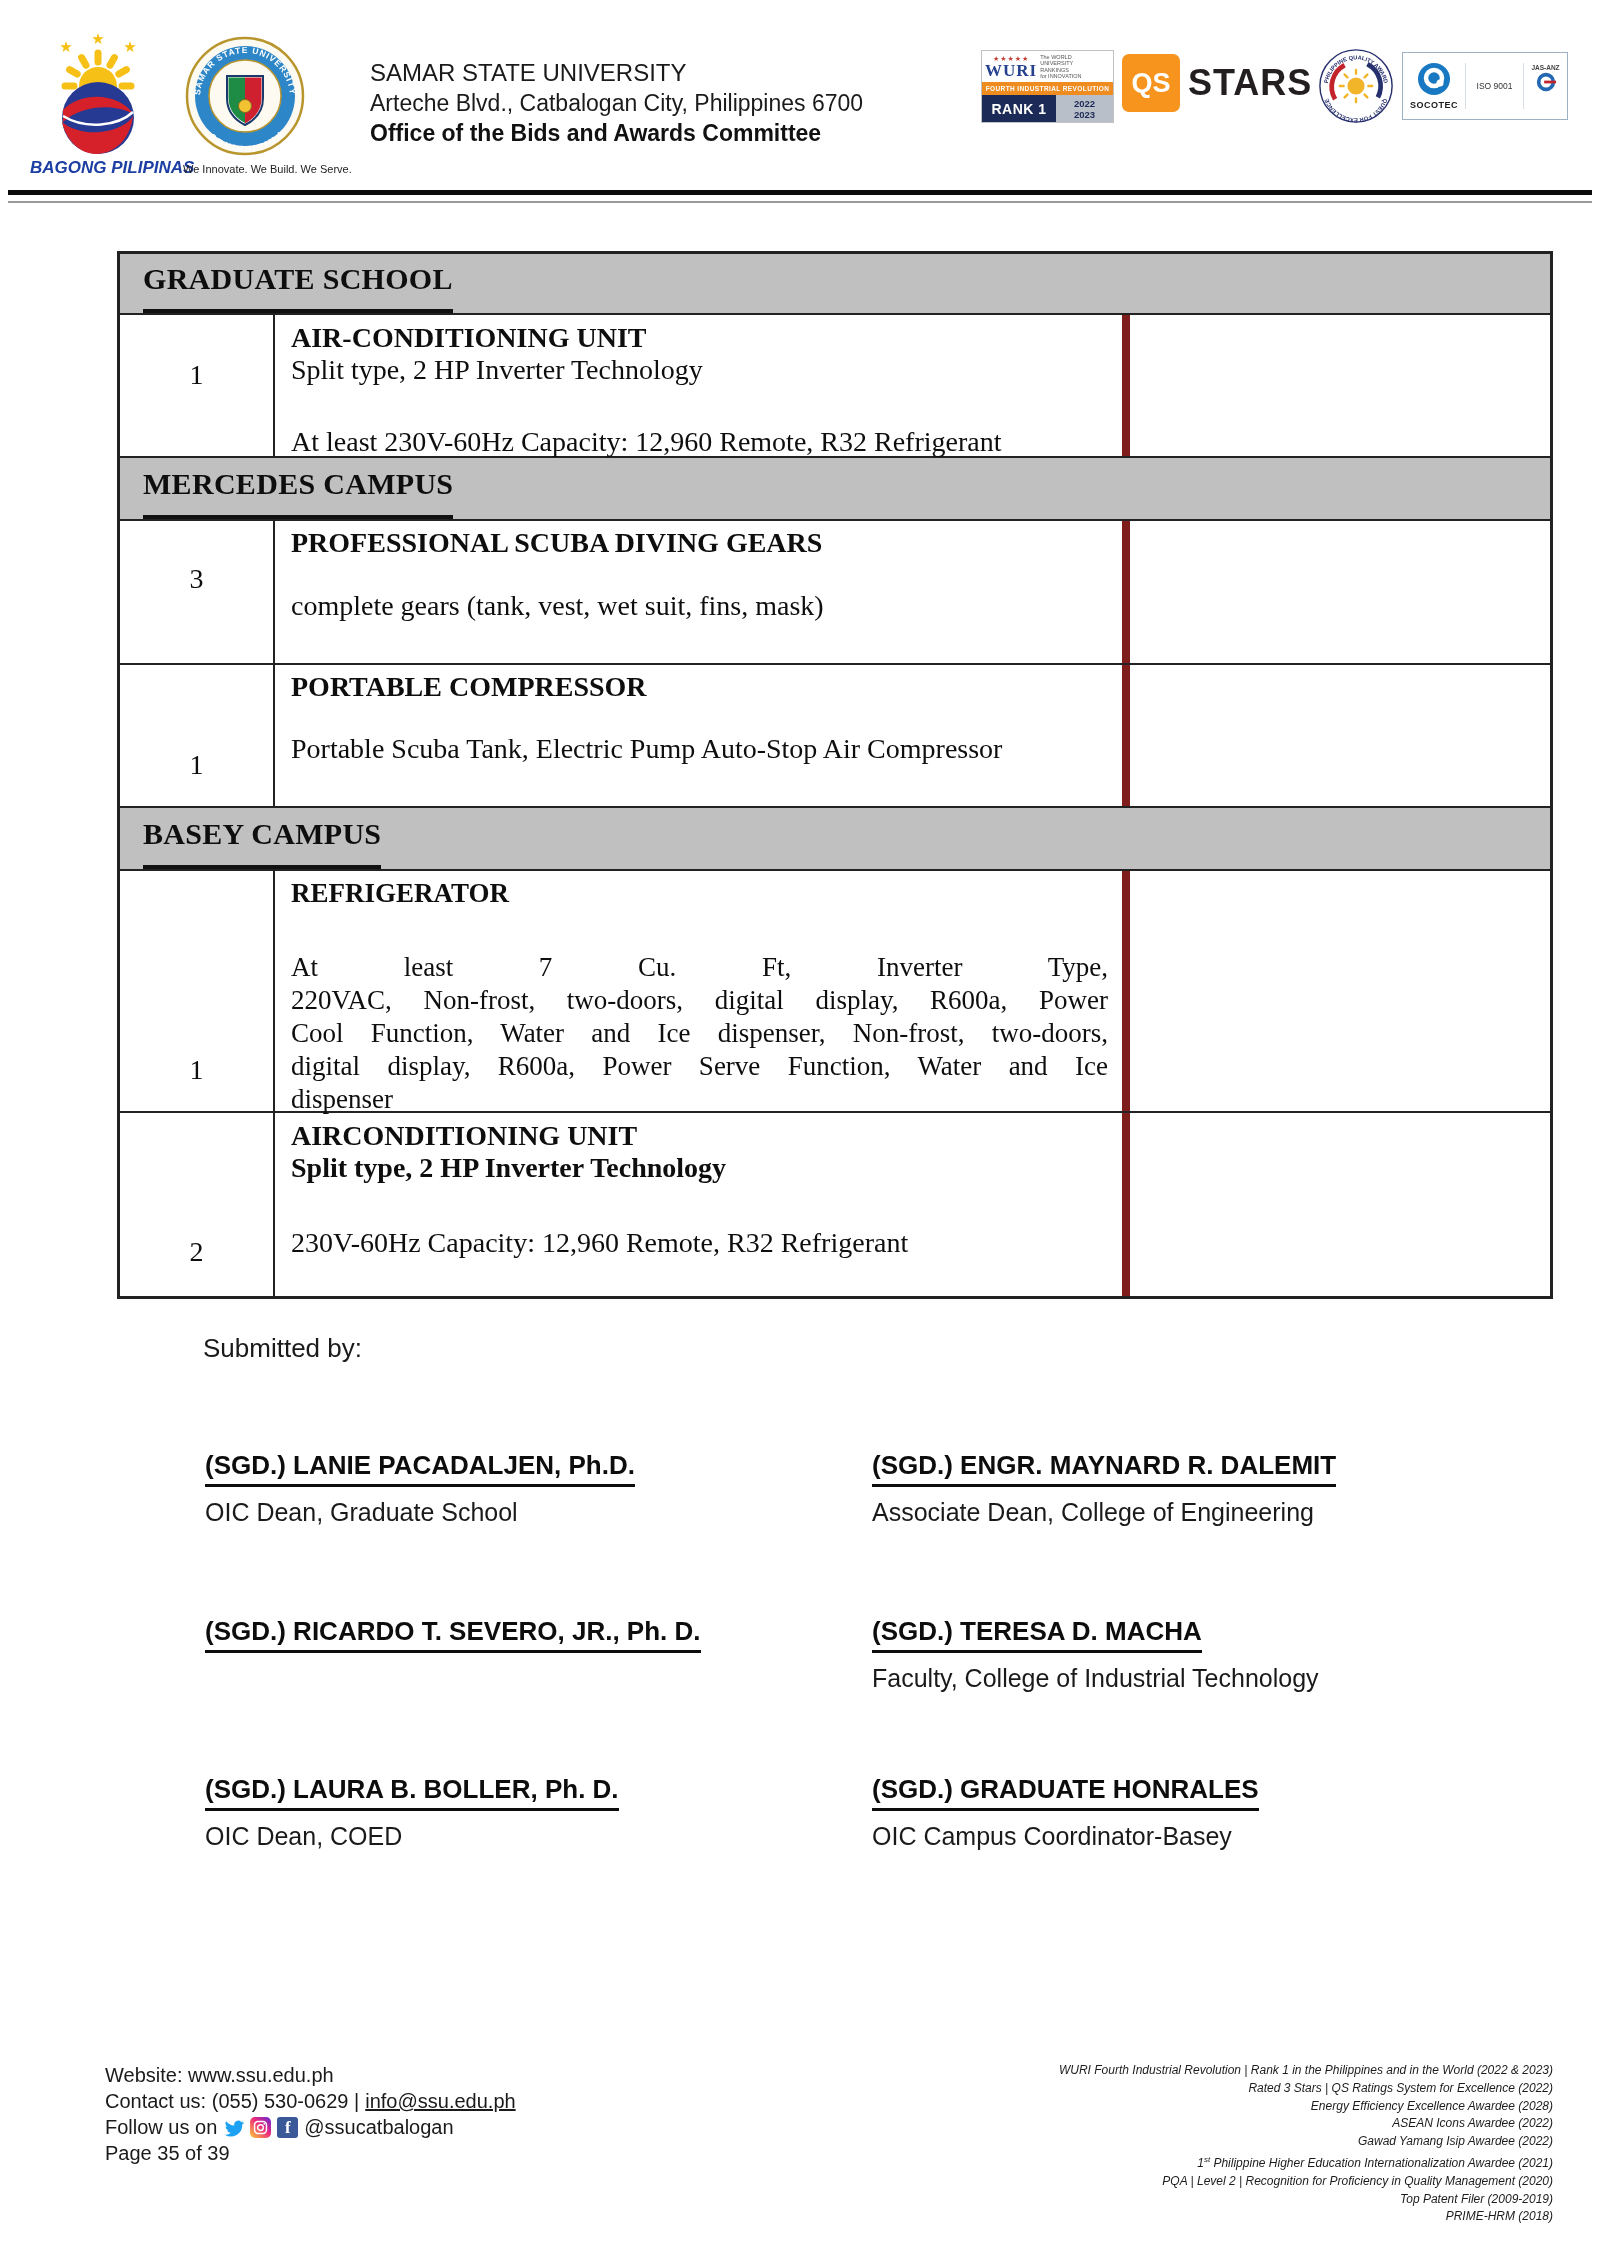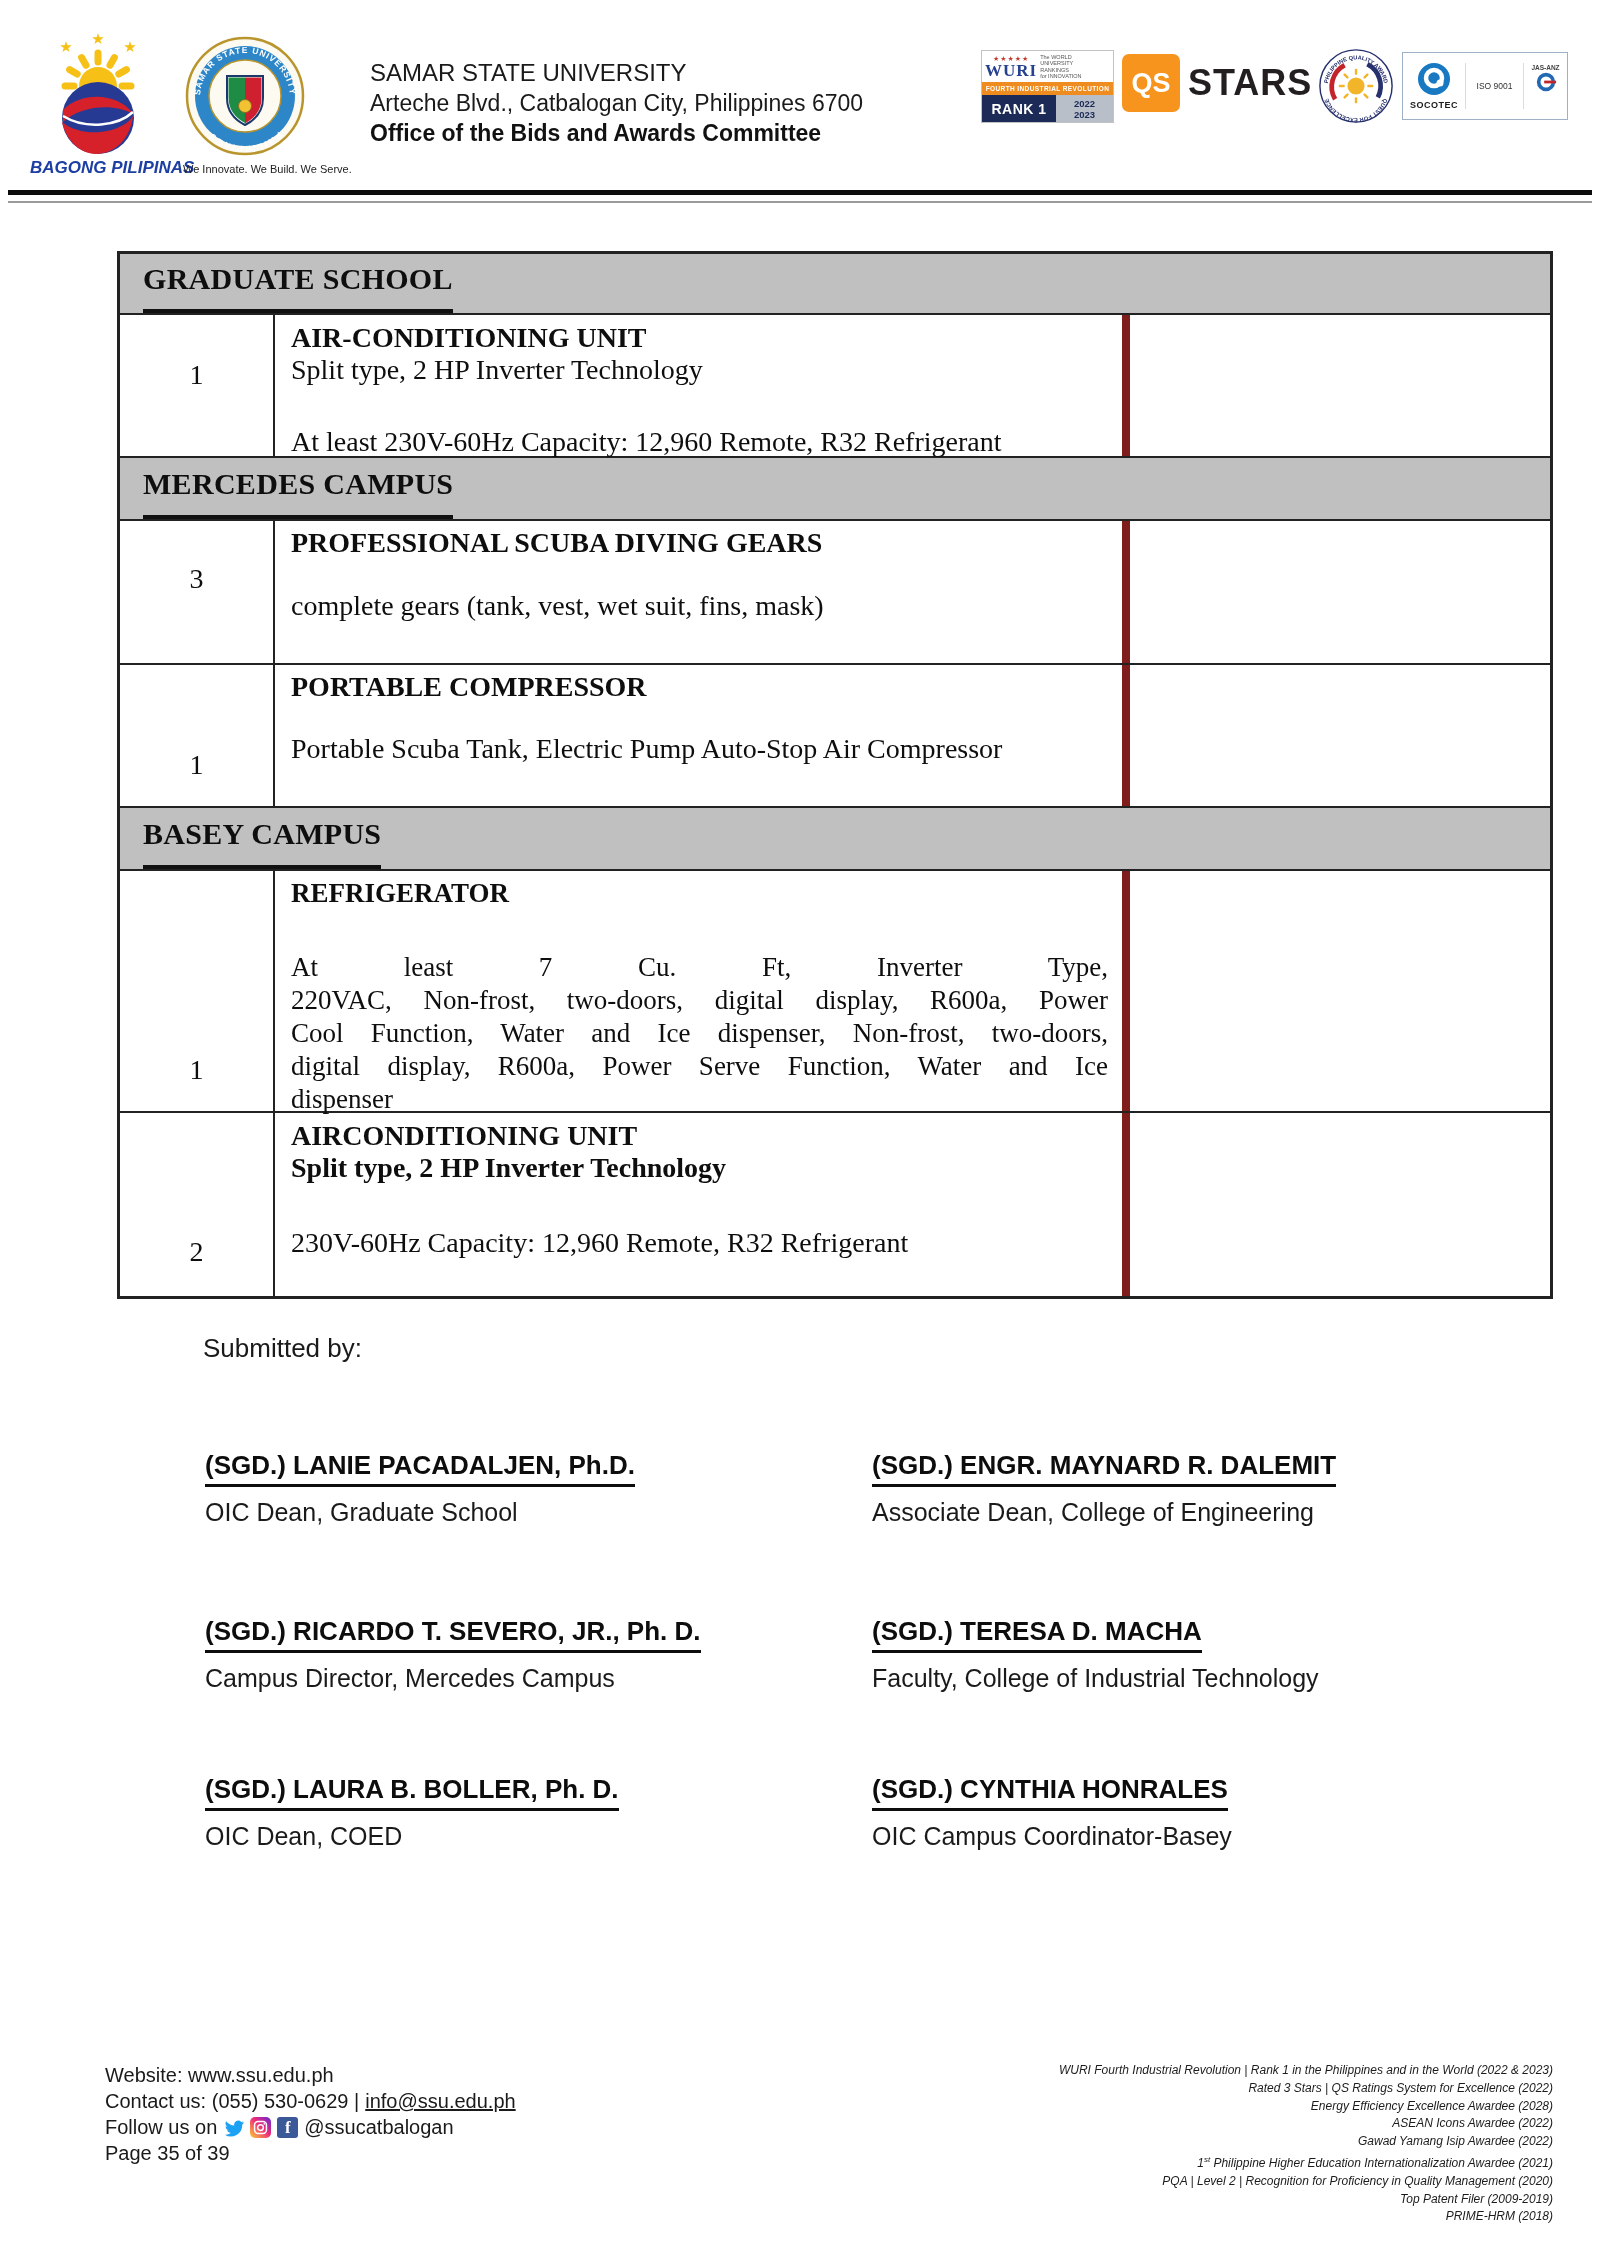--- a/index.html
+++ b/index.html
@@ -313,32 +313,31 @@
 <div class="sig sig-c1 sig-row1">
   <span class="sig-name">(SGD.) LANIE PACADALJEN, Ph.D.</span>
   <div class="sig-title">OIC Dean, Graduate School</div>
 </div>
 <div class="sig sig-c2 sig-row1">
   <span class="sig-name">(SGD.) ENGR. MAYNARD R. DALEMIT</span>
   <div class="sig-title">Associate Dean, College of Engineering</div>
 </div>
 <div class="sig sig-c1 sig-row2">
   <span class="sig-name">(SGD.) RICARDO T. SEVERO, JR., Ph. D.</span>
-  <div class="sig-title">Campus Director, Mercedes Campus</div>
 </div>
 <div class="sig sig-c2 sig-row2">
   <span class="sig-name">(SGD.) TERESA D. MACHA</span>
   <div class="sig-title">Faculty, College of Industrial Technology</div>
 </div>
 <div class="sig sig-c1 sig-row3">
   <span class="sig-name">(SGD.) LAURA B. BOLLER, Ph. D.</span>
   <div class="sig-title">OIC Dean, COED</div>
 </div>
 <div class="sig sig-c2 sig-row3">
-  <span class="sig-name">(SGD.) CYNTHIA HONRALES</span>
+  <span class="sig-name">(SGD.) GRADUATE HONRALES</span>
   <div class="sig-title">OIC Campus Coordinator-Basey</div>
 </div>
 
 <div class="footer-left">
   <div class="ft-line">Website: www.ssu.edu.ph</div>
   <div class="ft-line">
     <span>Contact us: (055) 530-0629 |</span>
     <a href="#" class="ft-email">info@ssu.edu.ph</a>
   </div>
   <div class="ft-line">

